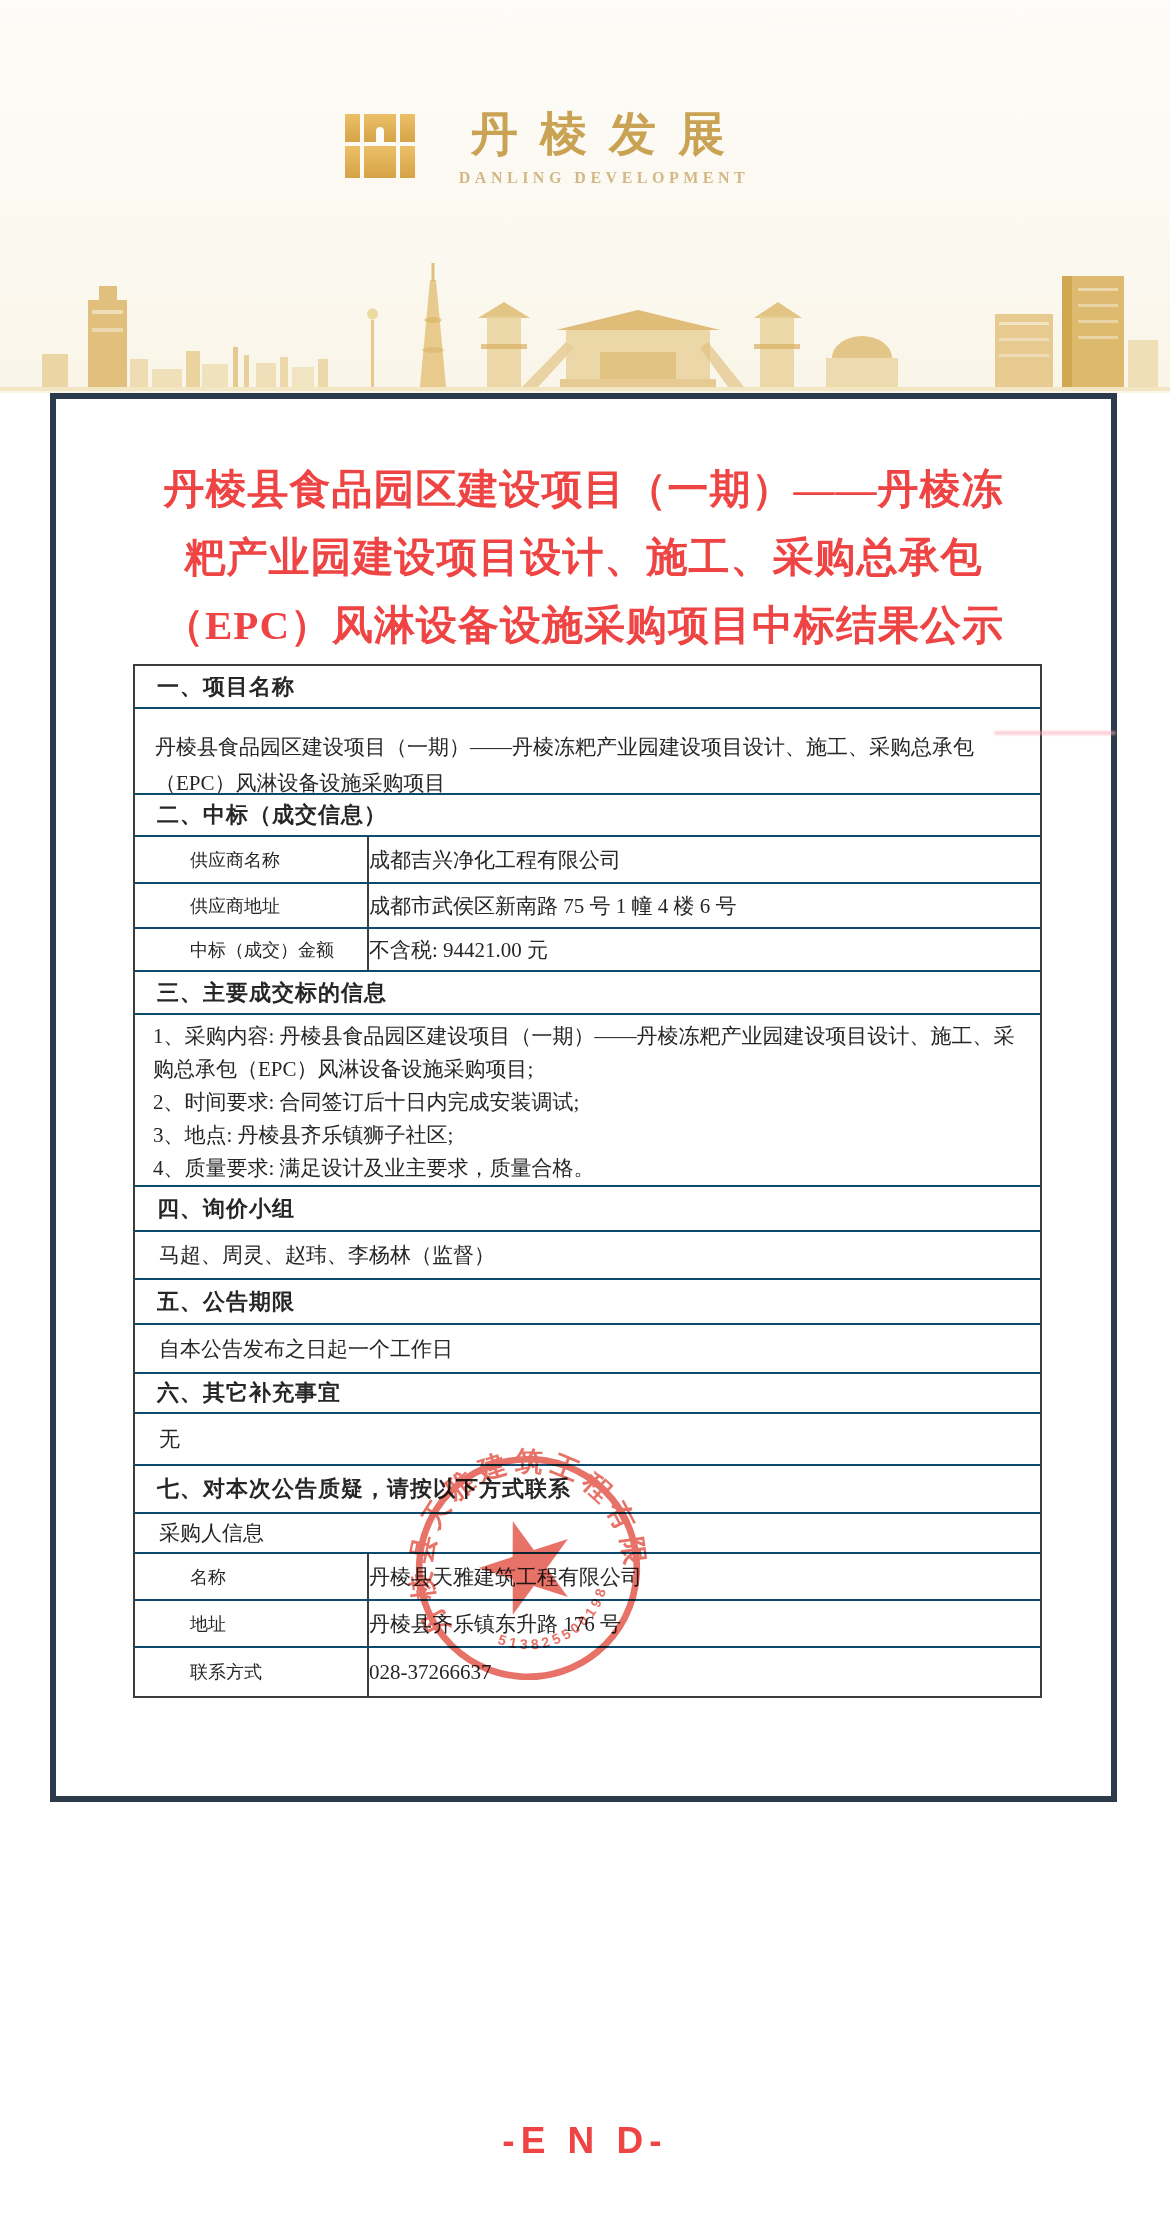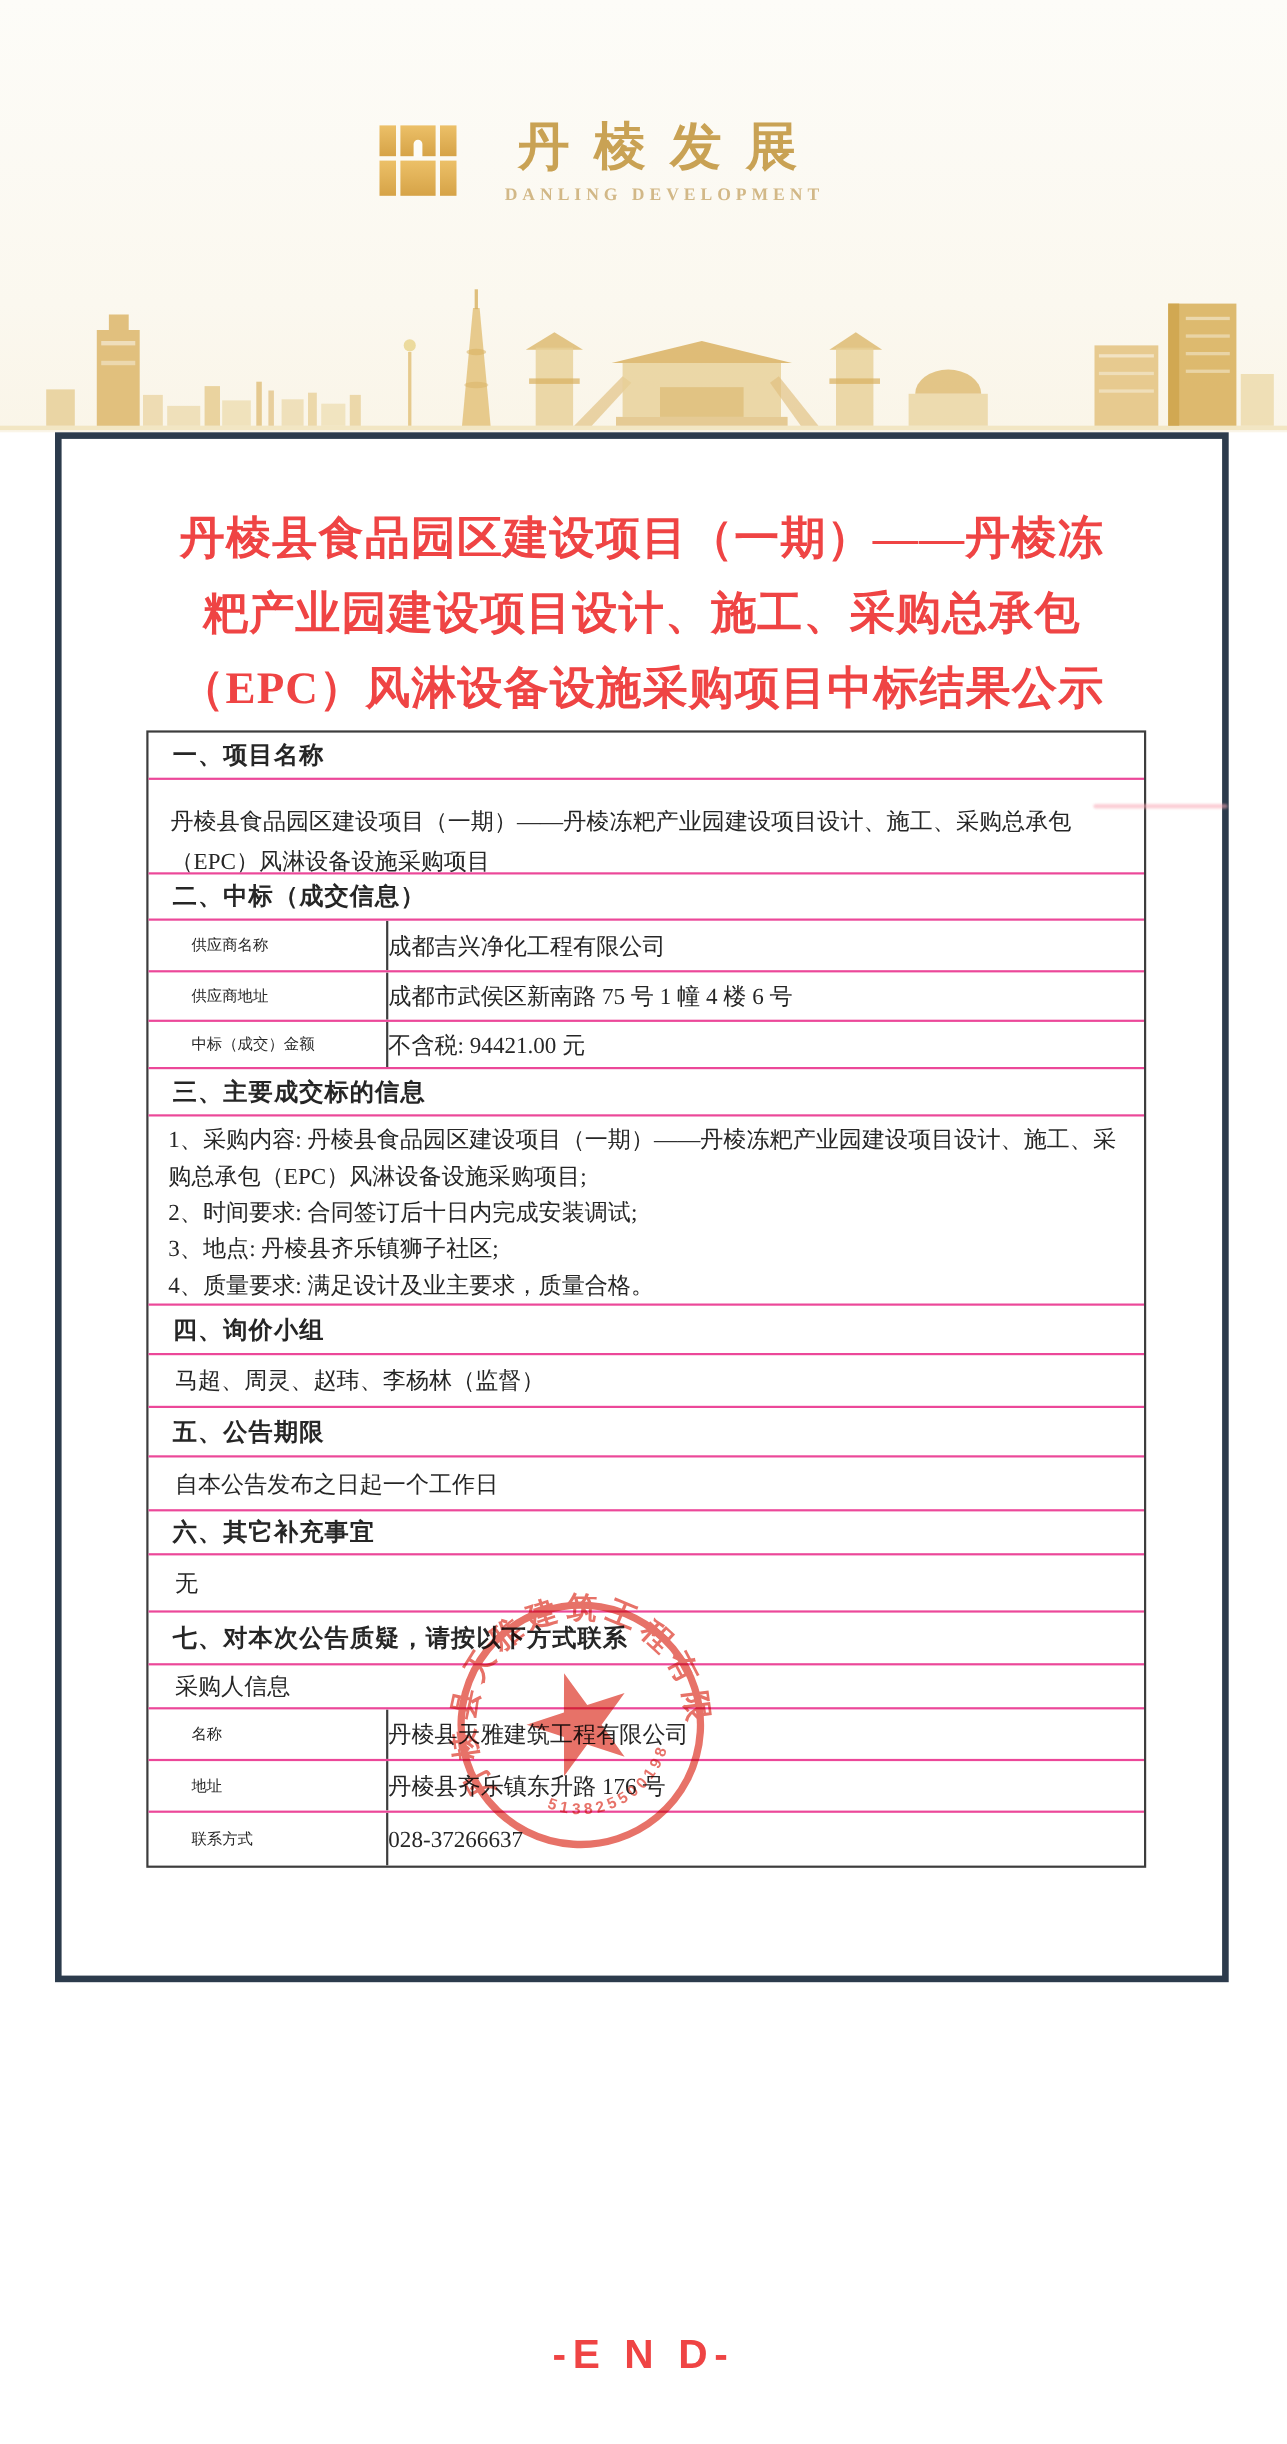--- a/index.html
+++ b/index.html
@@ -27,30 +27,30 @@
 
   
   .card{position:relative;margin-left:50px;width:1055px;height:1397px;
         border:6px solid #2c3b4c;background:#ffffff;}
   .doc-title{margin:56px auto 0 auto;width:980px;text-align:center;
              font-size:41px;line-height:68px;font-weight:700;color:#ef4444;
              letter-spacing:1px;}
   
   .tbl{position:absolute;left:77px;top:265px;width:909px;border:2px solid #3d3d3d;
        box-sizing:border-box;color:#262626;}
-  .t-row{box-sizing:border-box;border-bottom:2px solid #ec4899;display:flex;
+  .t-row{box-sizing:border-box;border-bottom:2px solid #0c4a6e;display:flex;
          align-items:center;overflow:hidden;}
   .t-row:last-child{border-bottom:none;}
   .t-head{font-weight:700;font-size:22px;padding-left:22px;letter-spacing:1px;}
   .t-text{font-size:21px;padding:20px 20px;line-height:36px;align-items:flex-start;
           display:block;}
   .t-text-mid{font-size:21px;padding-left:24px;}
   .t-pair{padding:0;}
-  .t-label{width:216px;box-sizing:border-box;padding-left:39px;font-size:14px;
-           align-self:stretch;display:flex;align-items:center;}
+  .t-label{width:216px;box-sizing:border-box;padding-left:39px;font-size:18px;
+           align-self:stretch;display:flex;align-items:center;margin-left:16px;}
   .t-value{flex:1;box-sizing:border-box;border-left:2px solid #3d3d3d;
            font-size:21px;align-self:stretch;display:flex;align-items:center;}
   .t-list{display:block;font-size:21px;padding:5px 18px 0 18px;line-height:33px;}
   .t-list div{white-space:normal;}
 
   
   .seal{position:absolute;left:349px;top:1046px;width:246px;height:246px;
         mix-blend-mode:multiply;opacity:.88;pointer-events:none;}
 
   

